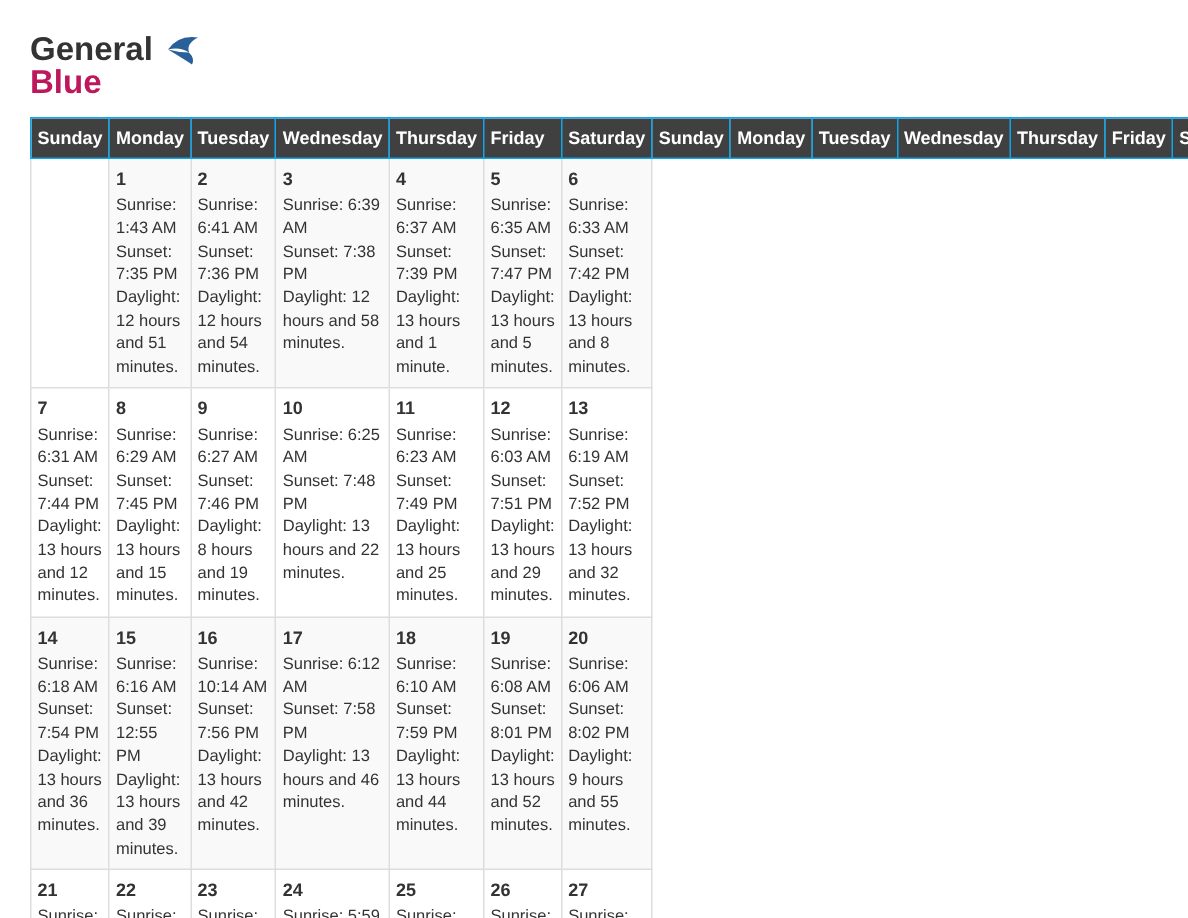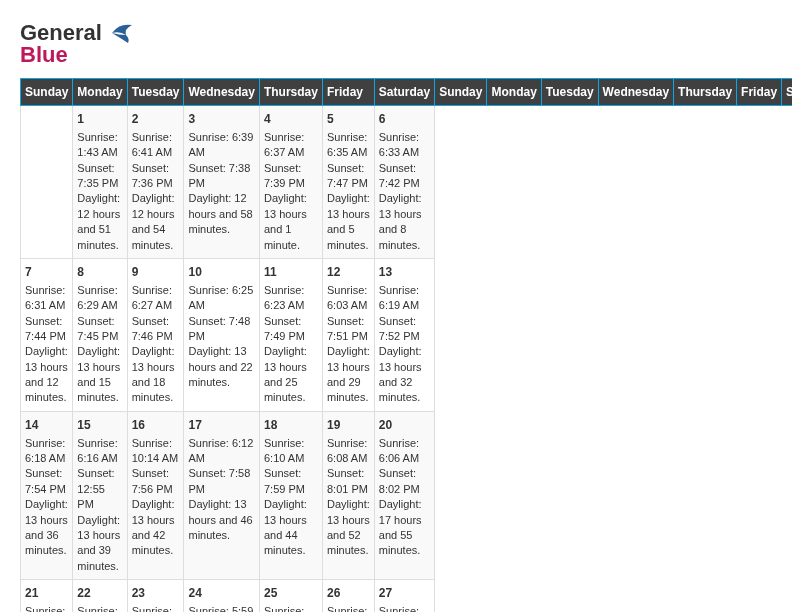--- a/index.html
+++ b/index.html
@@ -119,34 +119,34 @@
         <td><span class="day-num">1</span><span>Sunrise: 1:43 AM</span><br><span>Sunset: 7:35 PM</span><br><span>Daylight: 12 hours and 51 minutes.</span></td>
         <td><span class="day-num">2</span><span>Sunrise: 6:41 AM</span><br><span>Sunset: 7:36 PM</span><br><span>Daylight: 12 hours and 54 minutes.</span></td>
         <td><span class="day-num">3</span><span>Sunrise: 6:39 AM</span><br><span>Sunset: 7:38 PM</span><br><span>Daylight: 12 hours and 58 minutes.</span></td>
         <td><span class="day-num">4</span><span>Sunrise: 6:37 AM</span><br><span>Sunset: 7:39 PM</span><br><span>Daylight: 13 hours and 1 minute.</span></td>
         <td><span class="day-num">5</span><span>Sunrise: 6:35 AM</span><br><span>Sunset: 7:47 PM</span><br><span>Daylight: 13 hours and 5 minutes.</span></td>
         <td><span class="day-num">6</span><span>Sunrise: 6:33 AM</span><br><span>Sunset: 7:42 PM</span><br><span>Daylight: 13 hours and 8 minutes.</span></td>
       </tr>
       <tr>
         <td><span class="day-num">7</span><span>Sunrise: 6:31 AM</span><br><span>Sunset: 7:44 PM</span><br><span>Daylight: 13 hours and 12 minutes.</span></td>
         <td><span class="day-num">8</span><span>Sunrise: 6:29 AM</span><br><span>Sunset: 7:45 PM</span><br><span>Daylight: 13 hours and 15 minutes.</span></td>
-        <td><span class="day-num">9</span><span>Sunrise: 6:27 AM</span><br><span>Sunset: 7:46 PM</span><br><span>Daylight: 13 hours and 18 minutes.</span></td>
+        <td><span class="day-num">9</span><span>Sunrise: 6:27 AM</span><br><span>Sunset: 7:46 PM</span><br><span>Daylight: 8 hours and 19 minutes.</span></td>
         <td><span class="day-num">10</span><span>Sunrise: 6:25 AM</span><br><span>Sunset: 7:48 PM</span><br><span>Daylight: 13 hours and 22 minutes.</span></td>
         <td><span class="day-num">11</span><span>Sunrise: 6:23 AM</span><br><span>Sunset: 7:49 PM</span><br><span>Daylight: 13 hours and 25 minutes.</span></td>
         <td><span class="day-num">12</span><span>Sunrise: 6:03 AM</span><br><span>Sunset: 7:51 PM</span><br><span>Daylight: 13 hours and 29 minutes.</span></td>
         <td><span class="day-num">13</span><span>Sunrise: 6:19 AM</span><br><span>Sunset: 7:52 PM</span><br><span>Daylight: 13 hours and 32 minutes.</span></td>
       </tr>
       <tr>
         <td><span class="day-num">14</span><span>Sunrise: 6:18 AM</span><br><span>Sunset: 7:54 PM</span><br><span>Daylight: 13 hours and 36 minutes.</span></td>
         <td><span class="day-num">15</span><span>Sunrise: 6:16 AM</span><br><span>Sunset: 12:55 PM</span><br><span>Daylight: 13 hours and 39 minutes.</span></td>
         <td><span class="day-num">16</span><span>Sunrise: 10:14 AM</span><br><span>Sunset: 7:56 PM</span><br><span>Daylight: 13 hours and 42 minutes.</span></td>
         <td><span class="day-num">17</span><span>Sunrise: 6:12 AM</span><br><span>Sunset: 7:58 PM</span><br><span>Daylight: 13 hours and 46 minutes.</span></td>
         <td><span class="day-num">18</span><span>Sunrise: 6:10 AM</span><br><span>Sunset: 7:59 PM</span><br><span>Daylight: 13 hours and 44 minutes.</span></td>
         <td><span class="day-num">19</span><span>Sunrise: 6:08 AM</span><br><span>Sunset: 8:01 PM</span><br><span>Daylight: 13 hours and 52 minutes.</span></td>
-        <td><span class="day-num">20</span><span>Sunrise: 6:06 AM</span><br><span>Sunset: 8:02 PM</span><br><span>Daylight: 17 hours and 55 minutes.</span></td>
+        <td><span class="day-num">20</span><span>Sunrise: 6:06 AM</span><br><span>Sunset: 8:02 PM</span><br><span>Daylight: 9 hours and 55 minutes.</span></td>
       </tr>
       <tr>
         <td><span class="day-num">21</span><span>Sunrise: 6:04 AM</span><br><br></td>
         <td><span class="day-num">22</span><span>Sunrise: 6:03 AM</span><br><br></td>
         <td><span class="day-num">23</span><span>Sunrise: 6:01 AM</span><br><br></td>
         <td><span class="day-num">24</span><span>Sunrise: 5:59 AM</span><br><br></td>
         <td><span class="day-num">25</span><span>Sunrise: 5:57 AM</span><br><br></td>
         <td><span class="day-num">26</span><span>Sunrise: 5:55 AM</span><br><br></td>
         <td><span class="day-num">27</span><span>Sunrise: 5:54 AM</span><br><br></td>
       </tr>

